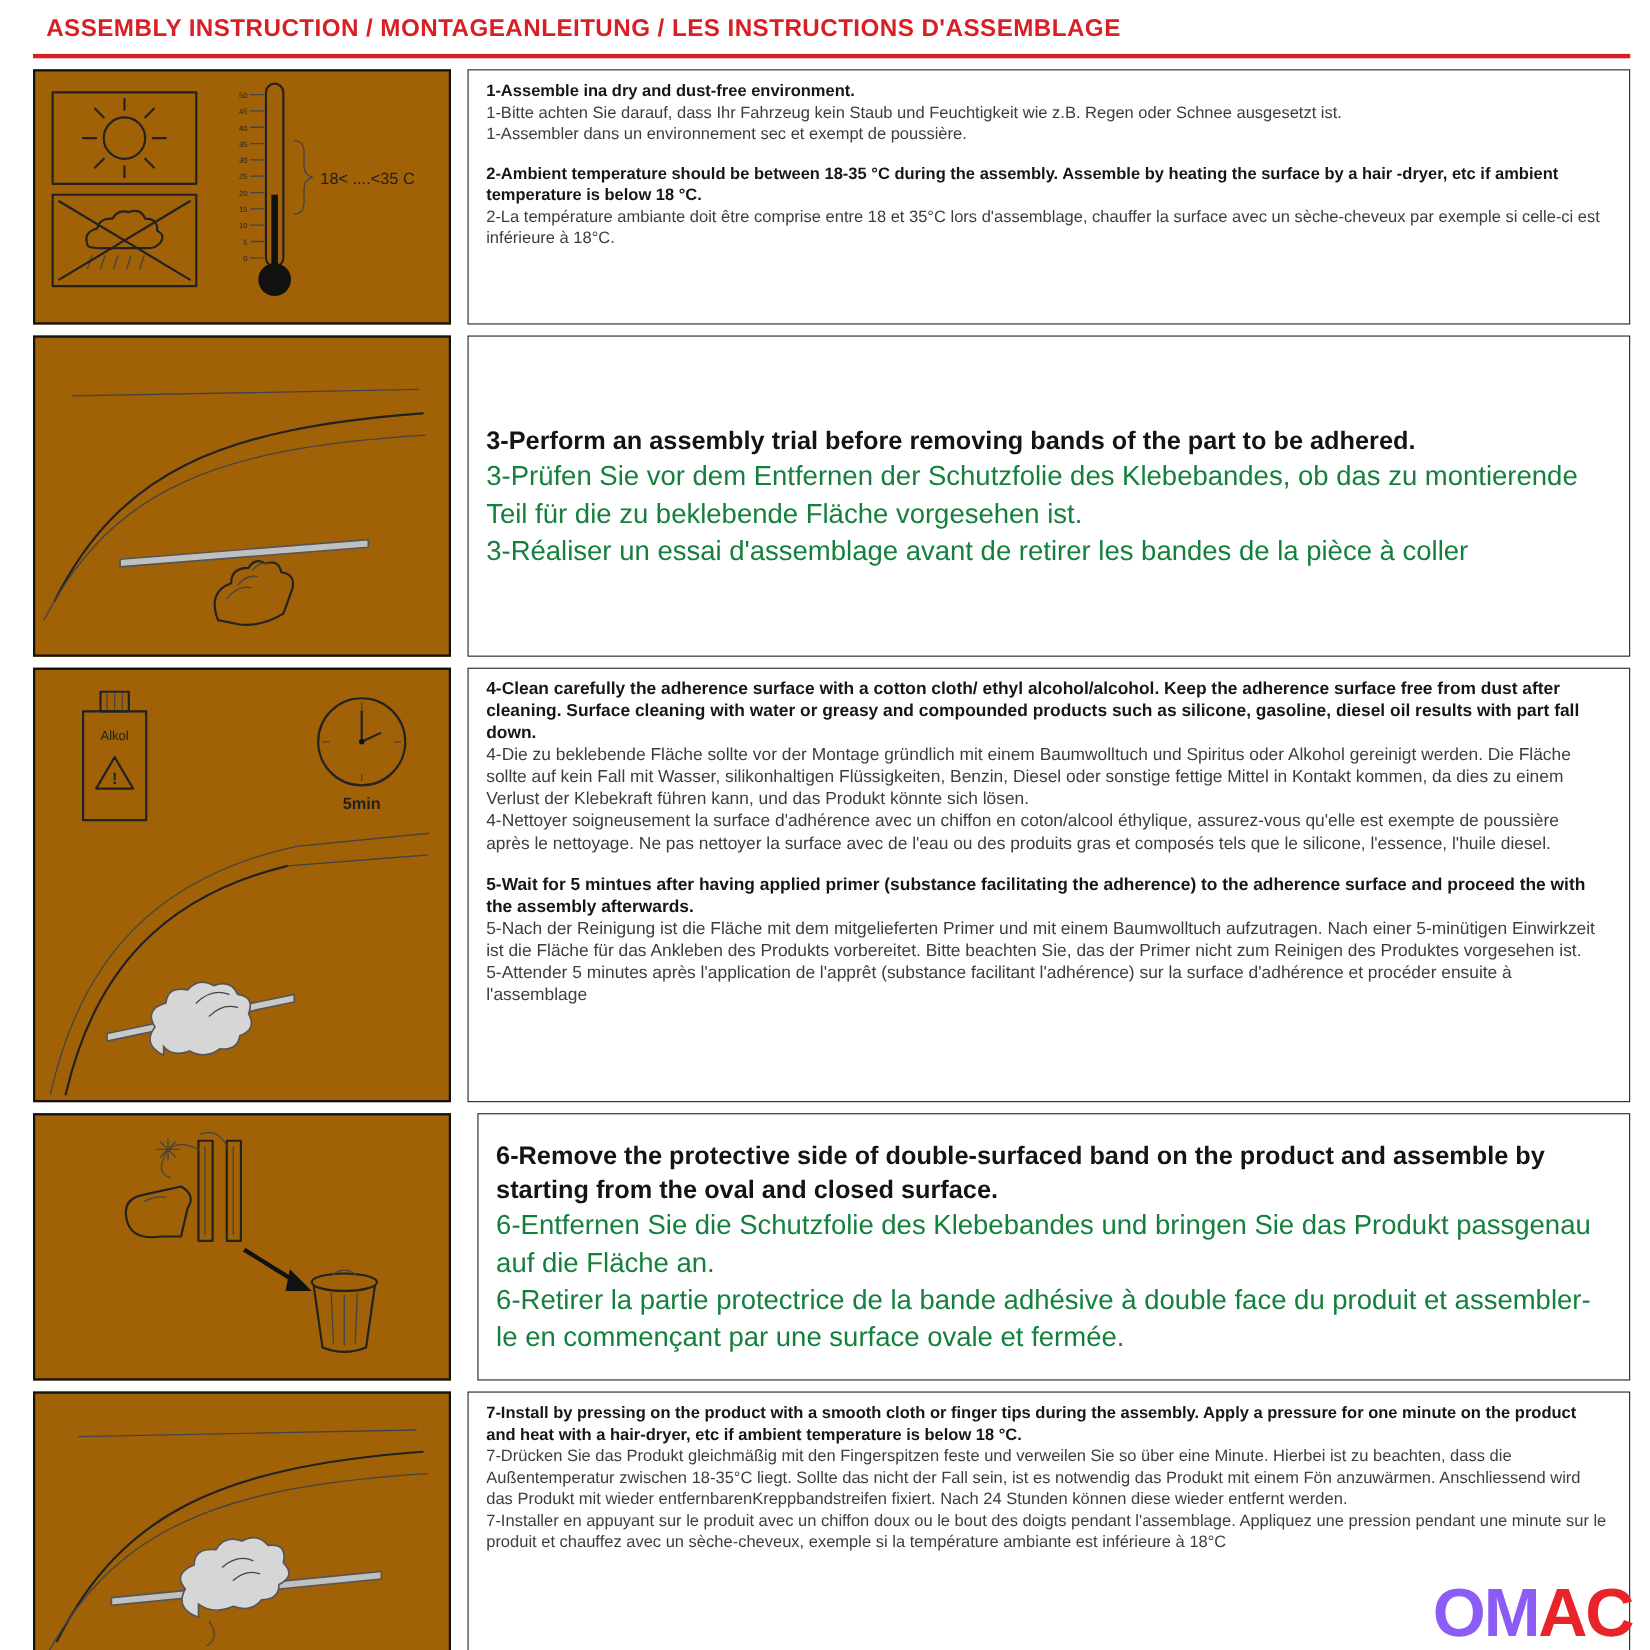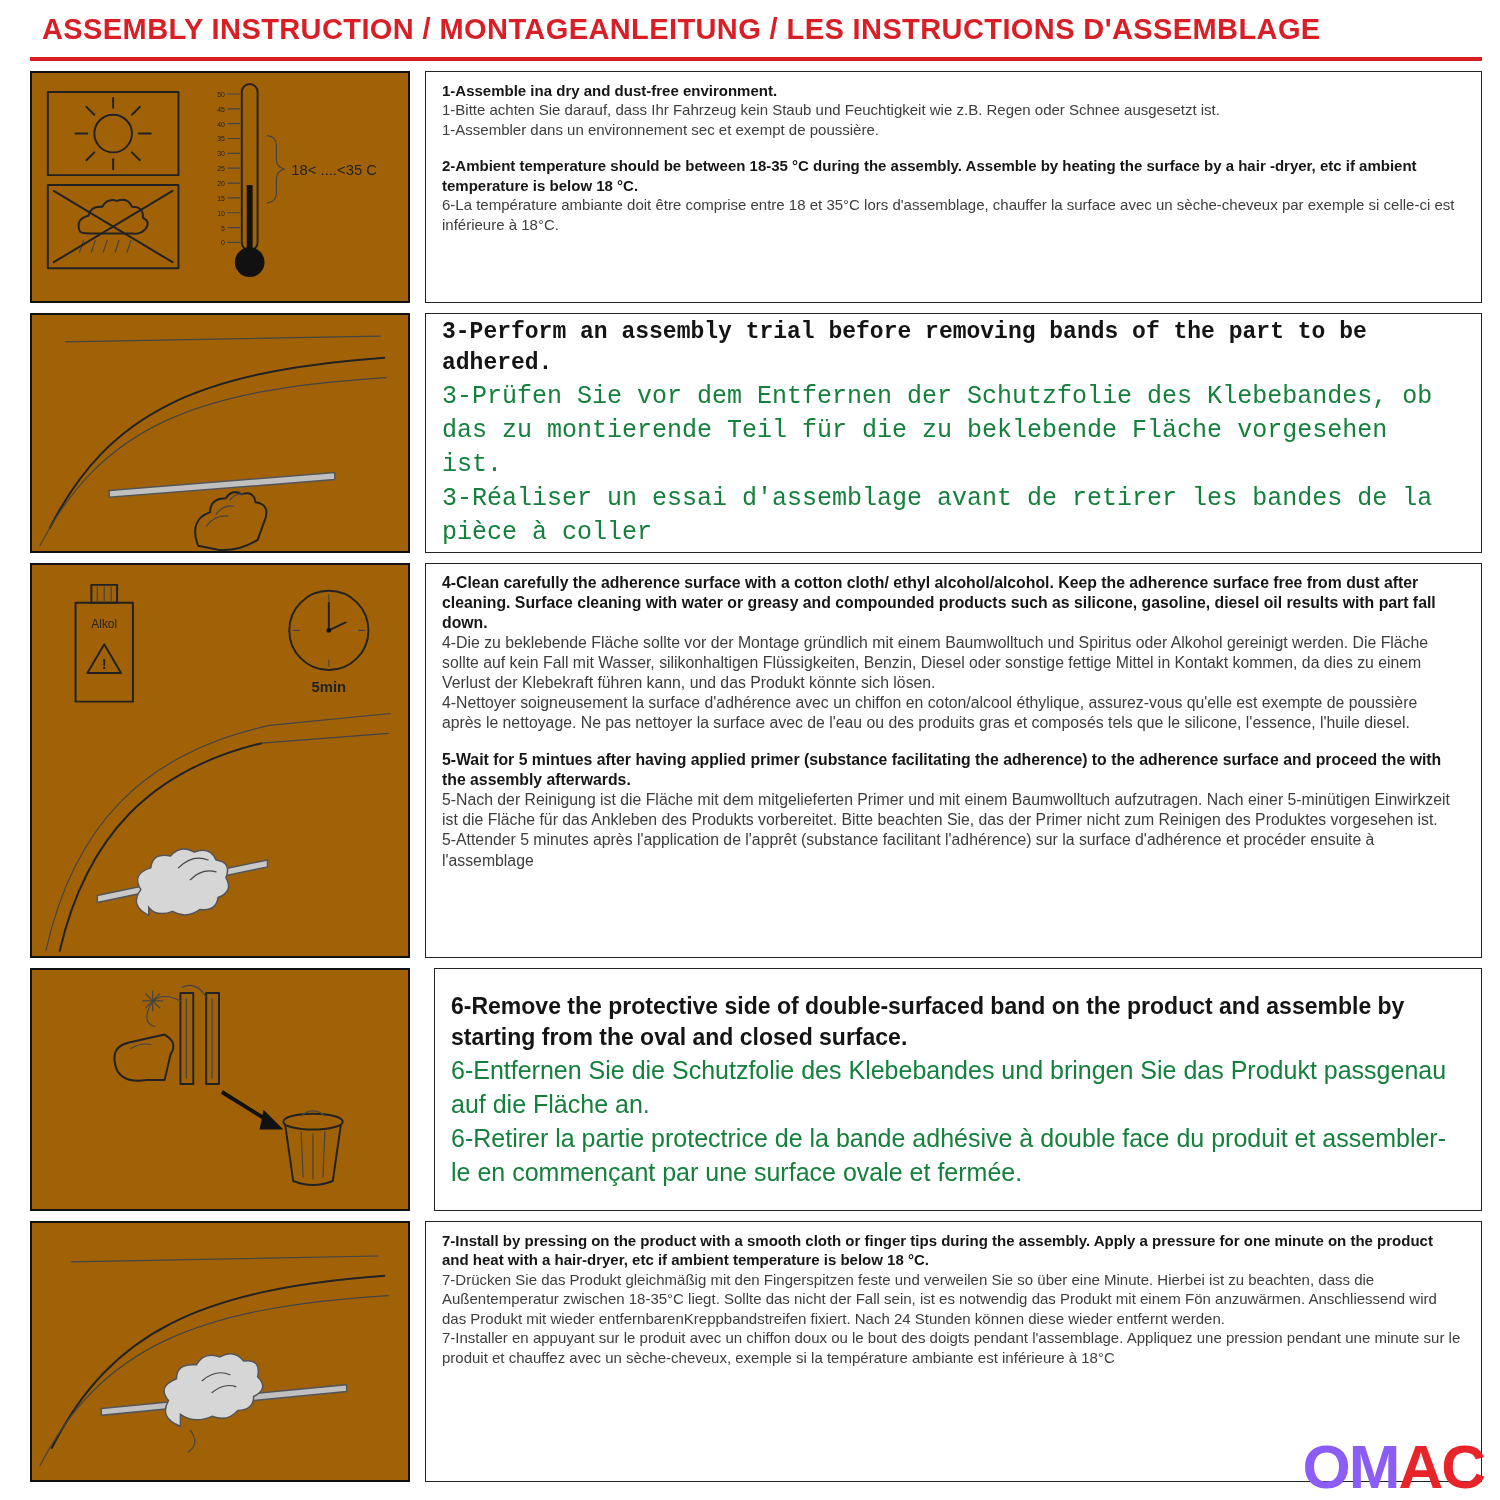--- a/index.html
+++ b/index.html
@@ -2,21 +2,21 @@
 <html><head>
 <meta charset="utf-8">
 <style>
   html,body{margin:0;padding:0;}
   body{
     width:1500px;height:1500px;position:relative;background:#fff;
     font-family:"Liberation Sans",sans-serif;color:#222;overflow:hidden;
   }
   .page{position:absolute;inset:0;}
   h1.title{
-    margin:14px 20px 0 42px;font-size:29px;font-weight:800;letter-spacing:.4px;
+    margin:14px 20px 0 42px;font-size:22px;font-weight:800;letter-spacing:.4px;
     color:#D91F26;line-height:1.1;
   }
   .rule{height:4px;background:#D91F26;margin:11px 18px 0 30px;}
   .row{display:flex;gap:15px;margin:10px 18px 0 30px;}
   .illus{
     width:380px;flex:0 0 380px;border:2px solid #111;background:#a16207;
     display:flex;align-items:center;justify-content:center;box-sizing:border-box;
   }
   .illus svg{width:100%;height:100%;display:block;}
   .textbox{
@@ -24,21 +24,21 @@
   }
   .textbox.center{display:flex;flex-direction:column;justify-content:center;}
   .textbox p{margin:0;}
   .small p{font-size:15px;line-height:1.3;color:#3d3d3d;}
   .small p.b{font-weight:700;color:#161616;}
   .tiny p{font-size:15.8px;line-height:1.27;color:#3d3d3d;}
   .tiny p.b{font-weight:700;color:#161616;}
   .big p{font-size:25px;line-height:1.36;color:#15803d;}
   .big p.b{font-size:23px;font-weight:700;color:#141414;}
   .gap{margin-top:17px !important;}
-  .h228{height:232px;} .h236{height:240px;font-family:Liberation Mono, monospace;} .h391{height:395px;} .h239{height:243px;gap:24px;} .h241{height:261px;}
+  .h228{height:232px;} .h236{height:292px;} .h391{height:395px;} .h239{height:243px;gap:24px;} .h241{height:261px;}
   .ln{fill:none;stroke:#222;stroke-width:2;stroke-linecap:round;stroke-linejoin:round;}
   .lt{fill:none;stroke:#444;stroke-width:1.2;stroke-linecap:round;stroke-linejoin:round;}
   svg text{font-family:"Liberation Sans",sans-serif;fill:#222;}
   .tick{font-size:7px;}
   .logo{
     position:absolute;right:16px;bottom:2px;font-size:62px;font-weight:900;
     letter-spacing:-2px;line-height:1;
   }
   .logo .lb{color:#8b5cf6;} .logo .lr{color:#E8232A;}
 </style>
@@ -105,21 +105,21 @@
           <path d="M238,62 q9,1 9,10 v14 q0,8 8,10 q-8,2 -8,10 v14 q0,9 -9,10" class="lt"></path>
           <text x="262" y="102" font-size="15">18&lt; ....&lt;35 C</text>
         </g>
       </svg>
     </div>
     <div class="textbox small">
       <p class="b">1-Assemble ina dry and dust-free environment.</p>
       <p>1-Bitte achten Sie darauf, dass Ihr Fahrzeug kein Staub und Feuchtigkeit wie z.B. Regen oder Schnee ausgesetzt ist.</p>
       <p>1-Assembler dans un environnement sec et exempt de poussière.</p>
       <p class="b gap">2-Ambient temperature should be between 18-35 °C  during the assembly. Assemble by heating the surface by a hair -dryer, etc if ambient temperature is below 18 °C.</p>
-      <p>6-La température ambiante doit être comprise entre 18 et 35°C lors d'assemblage, chauffer la surface avec un sèche-cheveux par exemple si celle-ci est inférieure à 18°C.</p>
+      <p>2-La température ambiante doit être comprise entre 18 et 35°C lors d'assemblage, chauffer la surface avec un sèche-cheveux par exemple si celle-ci est inférieure à 18°C.</p>
     </div>
   </section>
 
   <section class="row h236">
     <div class="illus">
       <svg viewBox="0 0 380 236" preserveAspectRatio="xMidYMid meet">
         <path d="M34,26 L352,20" class="lt"></path>
         <path d="M18,214 C78,96 168,56 356,42" class="ln"></path>
         <path d="M8,232 C70,112 164,74 358,62" class="lt"></path>
         <polygon points="78,176 306,158 306,165 78,183" fill="#c0c0c0" stroke="#555" stroke-width="1.5"></polygon>

